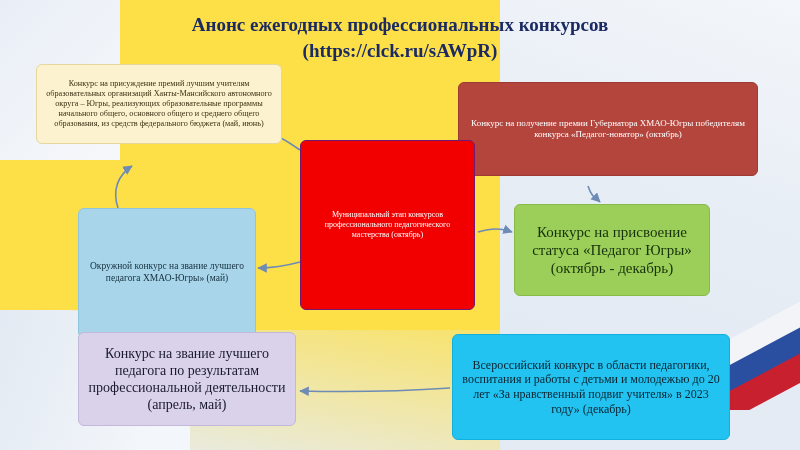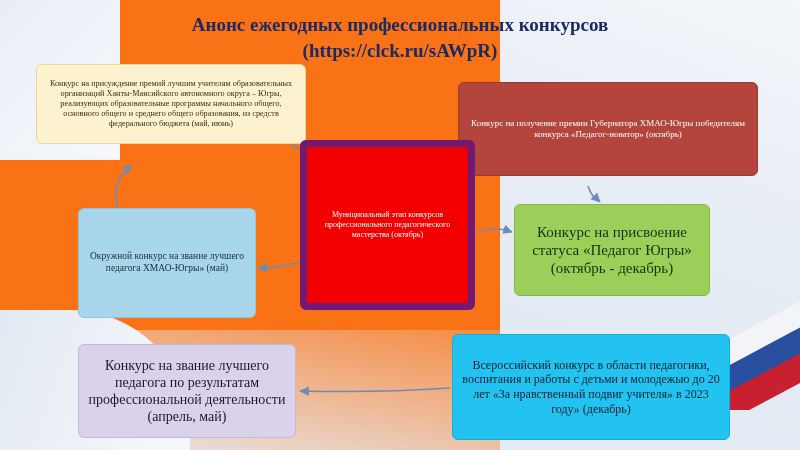--- a/index.html
+++ b/index.html
@@ -9,21 +9,21 @@
   body {
     width: 800px;
     height: 450px;
     font-family: "Liberation Serif", serif;
     overflow: hidden;
   }
   #slide {
     position: relative;
     width: 800px;
     height: 450px;
-    background: #f97316;
+    background: #fde047;
     overflow: hidden;
   }
   
   .bg-left-top {
     position: absolute;
     left: 0; top: 0;
     width: 120px; height: 160px;
     background: linear-gradient(135deg, #e9eef6 0%, #f6f8fb 100%);
   }
   .bg-left-bottom {
@@ -89,60 +89,60 @@
     justify-content: center;
     text-align: center;
     border-radius: 6px;
     padding: 6px 8px;
     line-height: 1.22;
   }
   .box span { display: block; width: 100%; }
 
   #box-teachers-prize {
     left: 36px; top: 64px;
-    width: 270px; height: 80px;
+    width: 246px; height: 80px;
     background: #fdf2d0;
     border: 1px solid #e6d79a;
     color: #3b2f12;
     font-size: 8.2px;
   }
   #box-governor-prize {
     left: 458px; top: 82px;
     width: 300px; height: 94px;
     background: #b3453d;
     border: 1px solid #9d3a33;
     color: #ffffff;
     font-size: 9px;
   }
   #box-center {
     left: 300px; top: 140px;
     width: 175px; height: 170px;
     background: #f20000;
-    border: 7px solid #701a75;
+    border: 1px solid #701a75;
     color: #ffffff;
     font-size: 8px;
   }
   #box-okrug {
     left: 78px; top: 208px;
-    width: 178px; height: 110px;
+    width: 178px; height: 130px;
     background: #a9d5ea;
     border: 1px solid #8fc4de;
     color: #13303f;
     font-size: 9.5px;
   }
   #box-pedagog-ugra {
     left: 514px; top: 204px;
     width: 196px; height: 92px;
     background: #9ccf5a;
     border: 1px solid #87bb47;
     color: #17320a;
     font-size: 15px;
   }
   #box-best-teacher {
-    left: 78px; top: 344px;
+    left: 78px; top: 332px;
     width: 218px; height: 94px;
     background: #d9d2ea;
     border: 1px solid #c2b8da;
     color: #1a1a2e;
     font-size: 14px;
   }
   #box-all-russian {
     left: 452px; top: 334px;
     width: 278px; height: 106px;
     background: #22c3f0;

